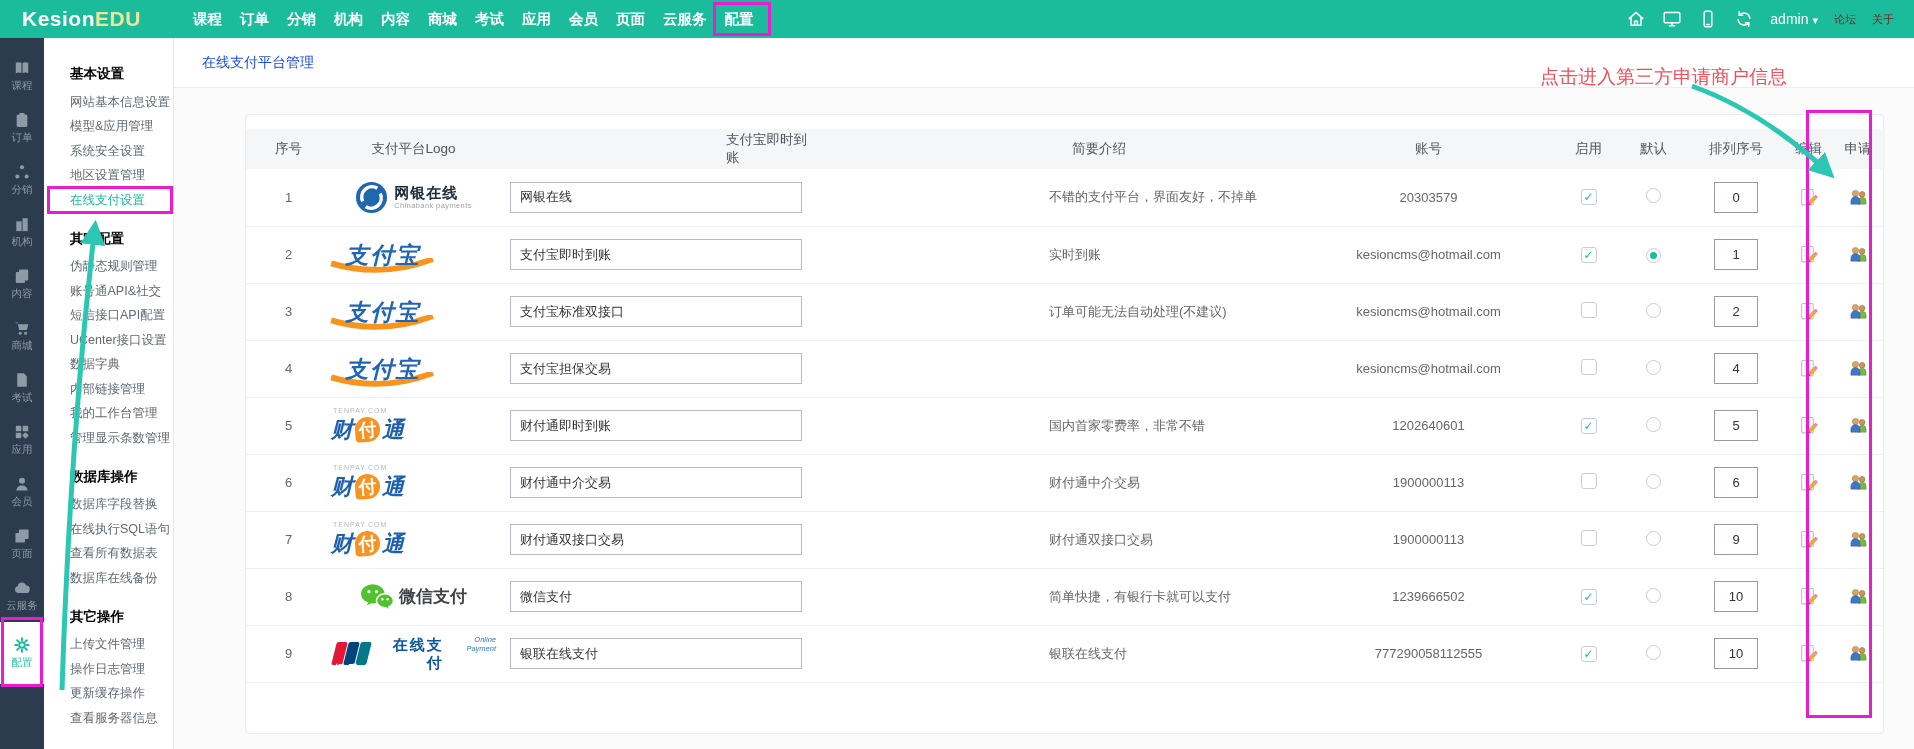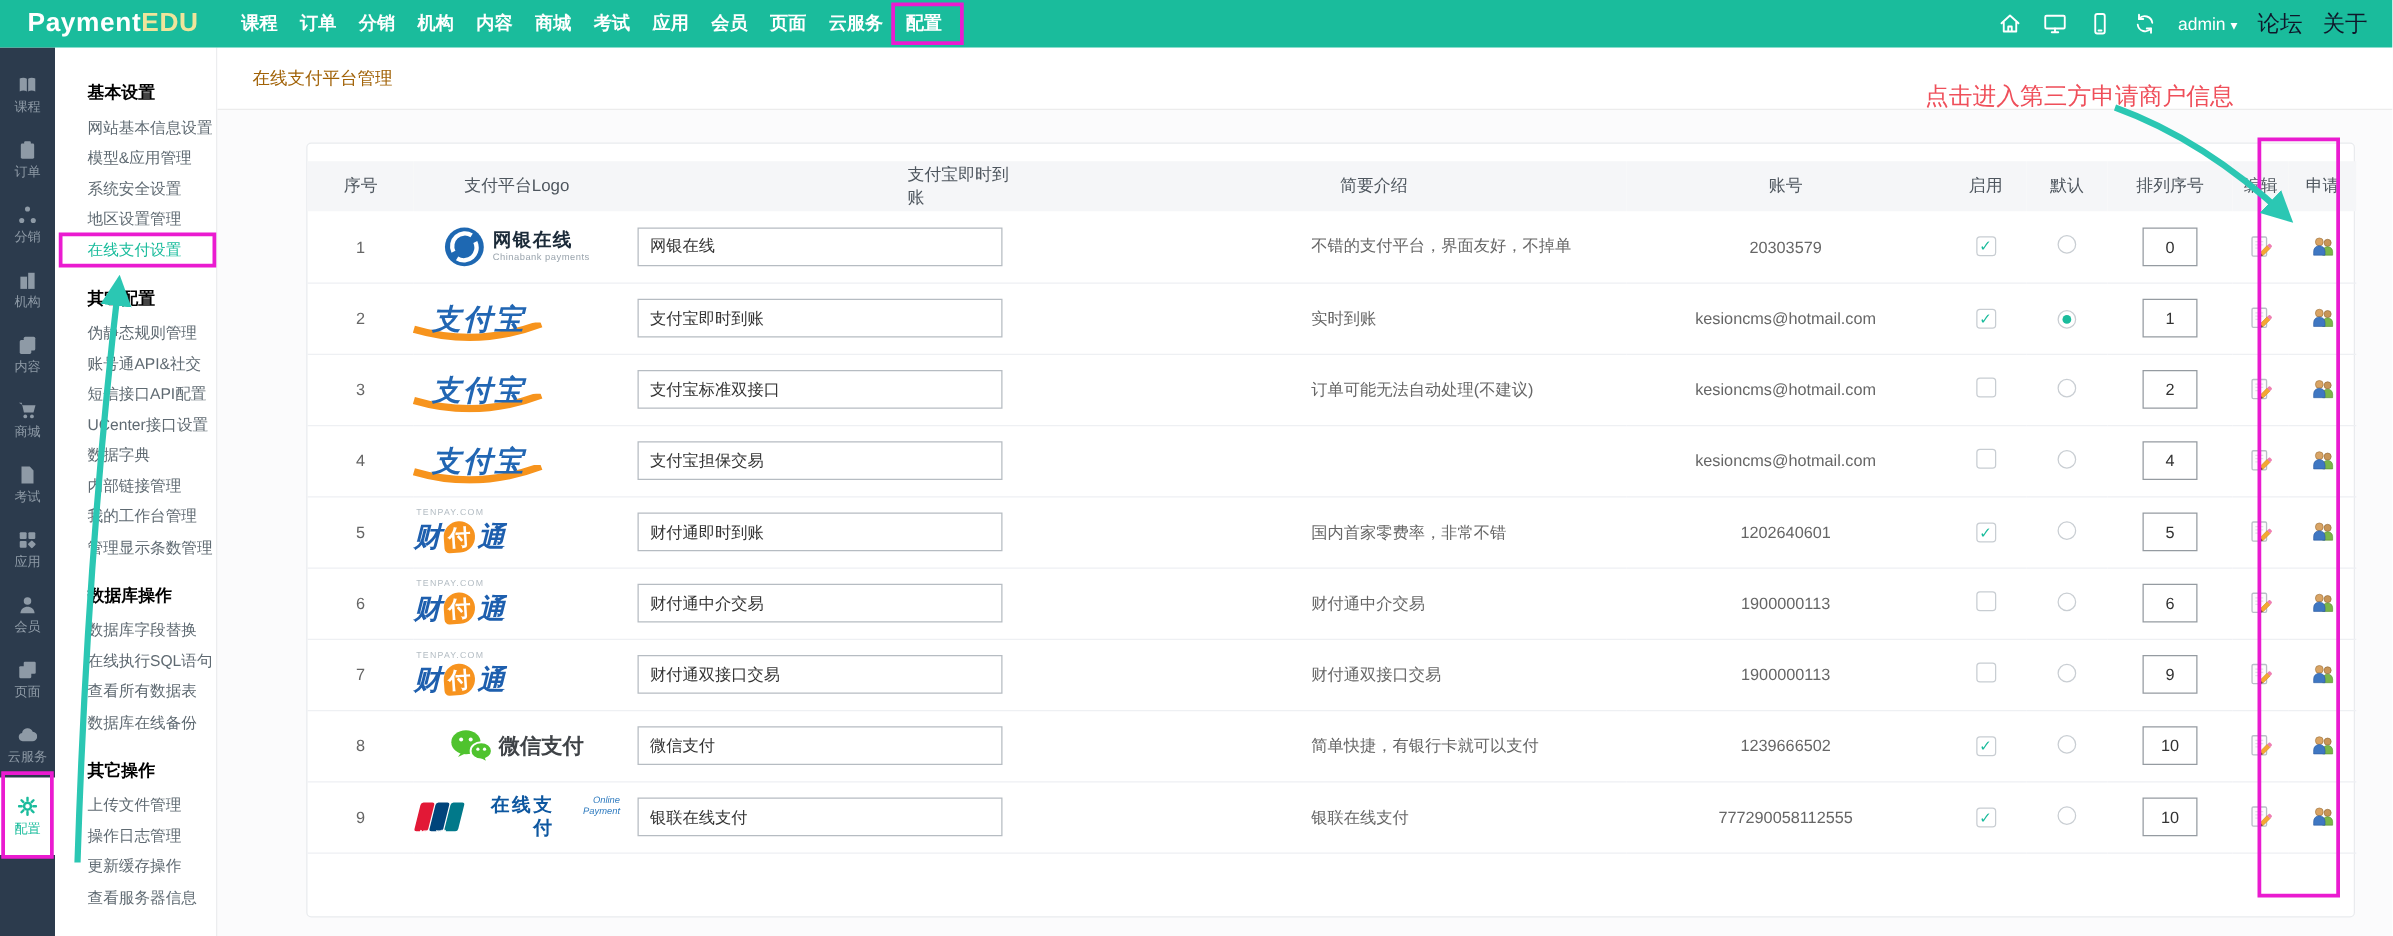--- a/index.html
+++ b/index.html
@@ -10,38 +10,38 @@
   .topbar{height:38px;background:#1abc9c;display:flex;align-items:center;color:#fff;position:relative;z-index:2}
   .brand{width:150px;padding-left:22px;font-size:21px;font-weight:bold;letter-spacing:.5px;white-space:nowrap}
   .brand .edu{color:#f0e49b}
   .topnav{display:flex;margin-left:34px;height:100%;align-items:center}
   .nav-item{padding:0 9px;font-size:14.5px;font-weight:600;height:38px;line-height:38px;cursor:pointer;white-space:nowrap}
   .topright{margin-left:auto;display:flex;align-items:center;gap:16px;padding-right:20px}
   .topright svg{width:20px;height:20px;cursor:pointer}
   .tr-stroke{stroke:#fff;stroke-width:1.5;fill:none;stroke-linecap:round;stroke-linejoin:round}
   .user{display:flex;align-items:center;gap:4px;font-size:14px;cursor:pointer}
   .caret::after{content:"▾";font-size:11px}
-  .toplink{font-size:18px;color:#0f172a;text-decoration:none;cursor:pointer}
+  .toplink{font-size:11px;color:#7f1d1d;text-decoration:none;cursor:pointer}
 
   
   .app{display:flex;height:711px}
   .rail{width:44px;background:#2c3b4d;padding-top:12px;flex:none}
   .rail-item{height:52px;display:flex;flex-direction:column;align-items:center;justify-content:center;color:#8e9aa6;cursor:pointer}
   .rail-item .ric{width:16px;height:16px;fill:currentColor}
   .rail-item .rlabel{font-size:10.5px;margin-top:3px;white-space:nowrap}
   .rail-item.active{background:#fff;color:#1abc9c;height:62px}
 
   .sidebar{width:130px;background:#fff;border-right:1px solid #e6e8ea;padding:26px 0 0 26px;flex:none}
   .sb-heading{font-size:13.5px;font-weight:bold;color:#000000;height:20px;line-height:20px;margin:16px 0 6px}
   .sb-heading:first-child{margin-top:0}
   .sb-item{font-size:12.5px;color:#5f6a72;height:24.5px;display:flex;align-items:center;cursor:pointer;white-space:nowrap}
   .sb-item.active{color:#1abc9c}
 
   .main{flex:1;display:flex;flex-direction:column;background:#fbfbfc}
-  .pagehead{height:50px;background:#fff;border-bottom:1px solid #ececec;display:flex;align-items:center;padding-left:28px;font-size:14px;color:#a16207;flex:none}
+  .pagehead{height:50px;background:#fff;border-bottom:1px solid #ececec;display:flex;align-items:center;padding-left:28px;font-size:14px;color:#1d4ed8;flex:none}
   .content{position:relative;flex:1}
   .card{position:absolute;left:71px;right:30px;top:26px;height:620px;background:#fff;border:1px solid #e9ebee;border-radius:4px;padding-top:14px}
 
   
   table{width:100%;border-collapse:collapse;table-layout:fixed}
   thead th{height:40px;background:#f5f6f8;font-weight:normal;color:#4e565e;font-size:13.5px;text-align:center}
   th.th-name{text-align:left;padding-left:230px}
   th.th-intro{text-align:left;padding-left:256px}
   tbody td{height:57px;border-top:1px solid #eef0f3;text-align:center;font-size:13px;color:#666;vertical-align:middle}
   tbody tr:first-child td{border-top:none}
@@ -172,21 +172,21 @@
     </symbol>
   <symbol id="ic-users" viewBox="0 0 20 18">
       <circle cx="13.8" cy="5.6" r="3" fill="#c89557" stroke="#8c6433" stroke-width="0.5"></circle>
       <path d="M9.6 16v-3a4.2 4.2 0 0 1 8.4 0v3z" fill="#7ab648" stroke="#578a2e" stroke-width="0.5"></path>
       <circle cx="6.8" cy="4.8" r="3.3" fill="#d9a465" stroke="#9c7038" stroke-width="0.5"></circle>
       <path d="M2 16v-3.2a4.8 4.8 0 0 1 9.6 0V16z" fill="#3f77c2" stroke="#2a5a9e" stroke-width="0.5"></path>
     </symbol>
 </svg>
 
 <div class="topbar">
-  <div class="brand"><span>Payment</span><span class="edu">EDU</span></div>
+  <div class="brand"><span>Kesion</span><span class="edu">EDU</span></div>
   <nav class="topnav" id="topnav">
       <div class="nav-item">课程</div>
       <div class="nav-item">订单</div>
       <div class="nav-item">分销</div>
       <div class="nav-item">机构</div>
       <div class="nav-item">内容</div>
       <div class="nav-item">商城</div>
       <div class="nav-item">考试</div>
       <div class="nav-item">应用</div>
       <div class="nav-item">会员</div>

